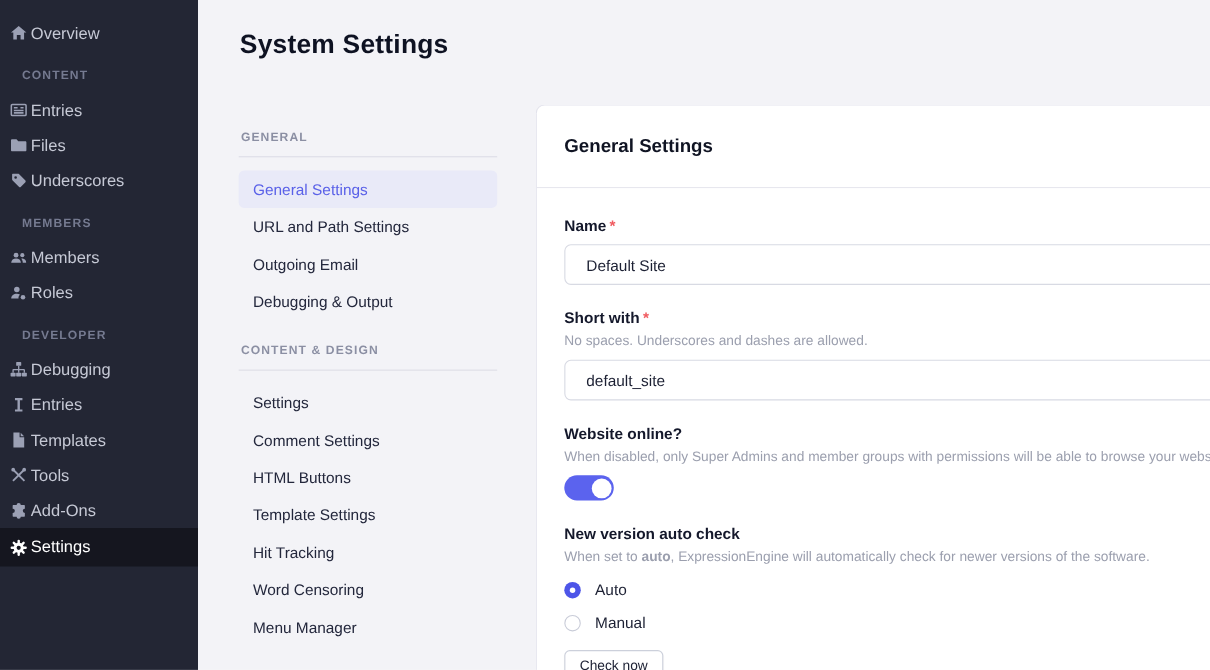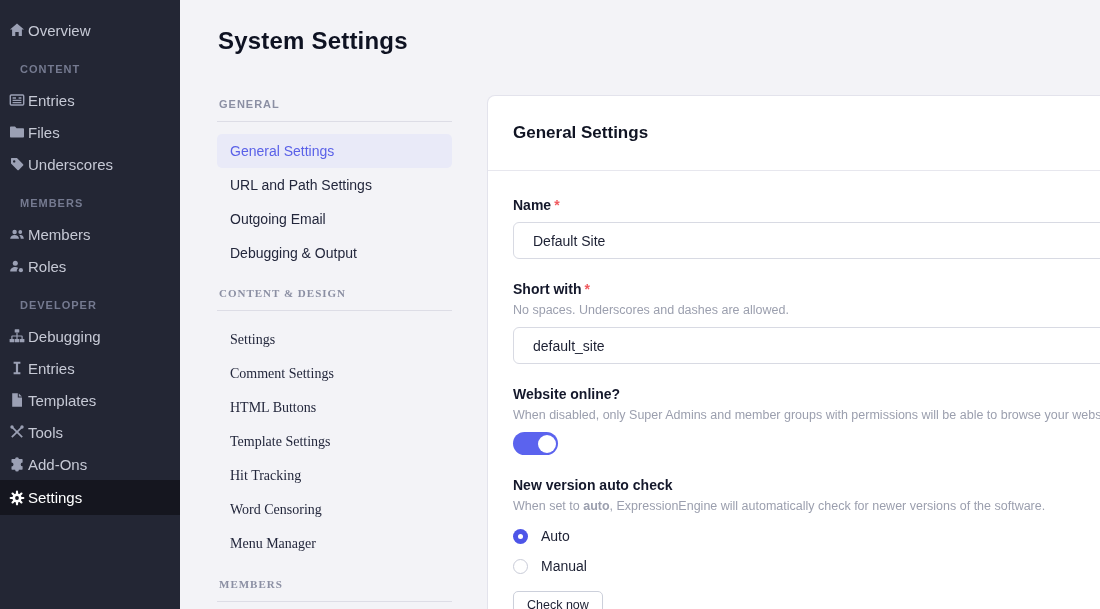--- a/index.html
+++ b/index.html
@@ -19,24 +19,24 @@
   .nav-item.active .icon { color:#ffffff; }
 
   
   .content { flex:1; min-width:0; display:flex; flex-direction:column; }
   .page-title { font-size:24px; line-height:30px; font-weight:bold; color:#0e1222;
                 padding:26px 0 0 38px; letter-spacing:.2px; }
   .main-row { display:flex; flex:1; margin-top:39px; min-height:0; }
 
   
   .subnav { width:307px; flex-shrink:0; padding:2px 35px 0 37px; }
-  .subnav-group + .subnav-group { margin-top:16px;font-family:Liberation Serif, serif; }
+  .subnav-group + .subnav-group { margin-top:16px; }
   .subnav-header { font-size:11px; line-height:14px; font-weight:bold; letter-spacing:1px;
                    color:#8b8fa3; padding:0 0 10px 2px; border-bottom:1px solid #dddde6;
-                   text-transform:uppercase; }
+                   text-transform:uppercase;margin-top:21px; }
   .subnav-items { padding-top:12px; }
   .subnav-item { height:34px; display:flex; align-items:center; padding:0 13px;
                  font-size:14px; color:#23273c; border-radius:5px; cursor:pointer; }
   .subnav-item.active { background:#e9eaf8; color:#5a61e8; }
 
   
   .card { flex:1; margin-right:-80px; background:#ffffff; border:1px solid #e3e3ec;
           border-bottom:none; border-radius:8px 0 0 0; }
   .card-heading { font-size:17px; font-weight:bold; color:#101423;
                   padding:27px 25px; border-bottom:1px solid #e7e7ee; }

